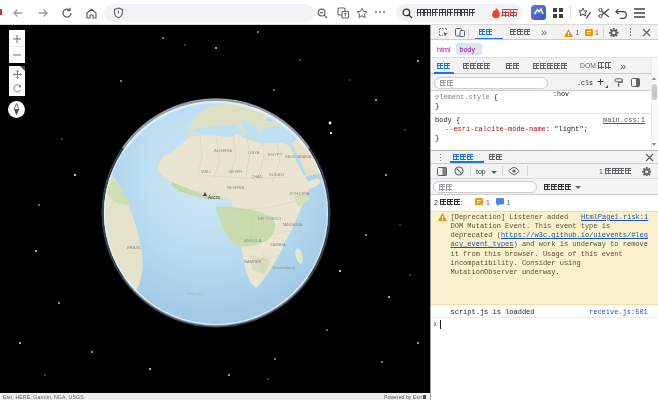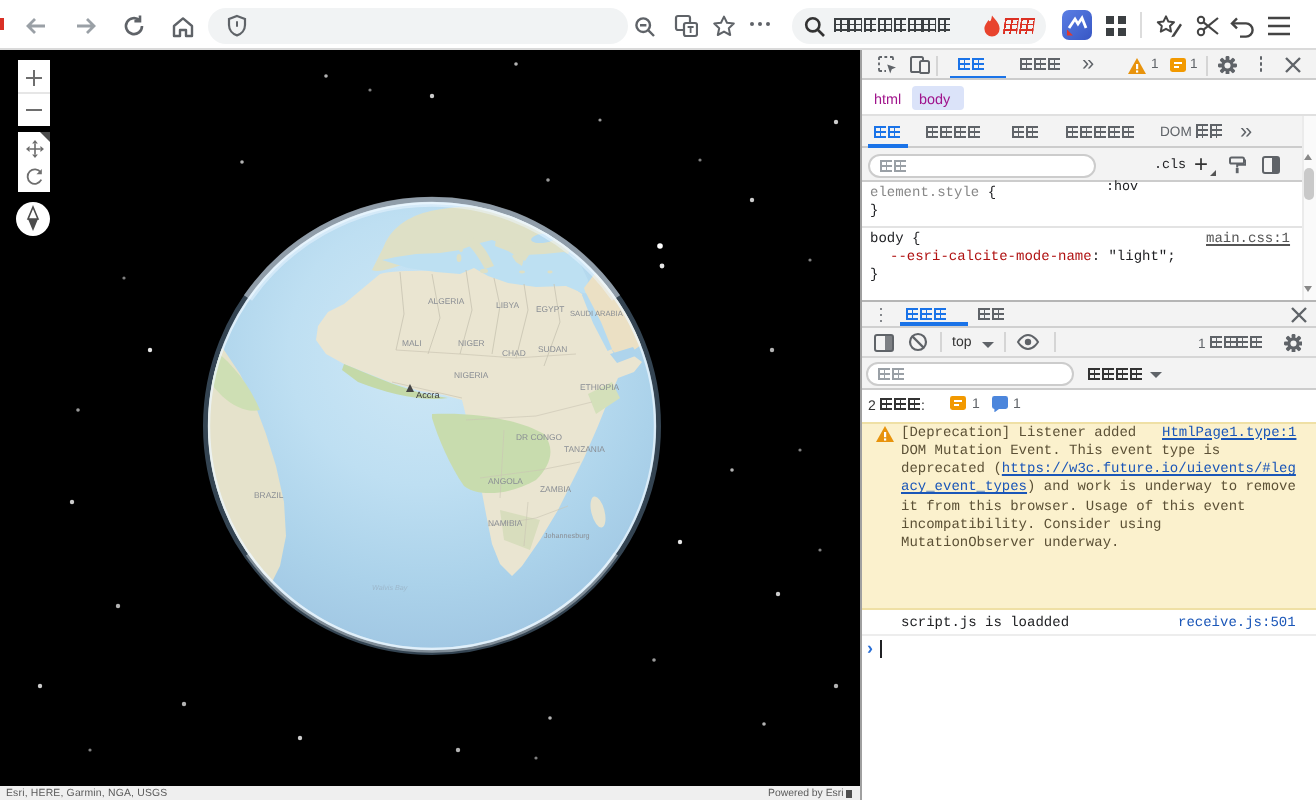--- a/index.html
+++ b/index.html
@@ -411,27 +411,27 @@
 
 <div class="abs" style="left:0;top:185.5px;width:227px;height:94px;background:#fbf1cd;border-top:1px solid #efe0a5;border-bottom:1px solid #efe0a5"></div>
 <svg class="abs" style="left:7px;top:188px" width="9" height="8" viewBox="0 0 9 8">
       <path d="M4.5 0L9 8H0z" fill="#e8930c"></path>
       <rect x="4" y="3" width="1.1" height="2.6" fill="#fff"></rect>
       <rect x="4" y="6.2" width="1.1" height="1.1" fill="#fff"></rect>
     </svg>
 <div class="abs mono" id="warn" style="left:19.5px;top:187.6px;width:206px;color:#5c5136;line-height:9.3px;font-size:7px;white-space:nowrap">
 <div>[Deprecation] Listener added</div>
 <div>DOM Mutation Event. This event type is</div>
-<div>deprecated (<span class="wl">https://w3c.future.io/uievents/#leg</span></div>
+<div>deprecated (<span class="wl">https://w3c.github.io/uievents/#leg</span></div>
 <div><span class="wl">acy_event_types</span>) and work is underway to remove</div>
 <div>it from this browser. Usage of this event</div>
 <div>incompatibility. Consider using</div>
 <div>MutationObserver underway.</div>
 </div>
-<div class="abs mono" style="left:150px;top:187.6px;color:#1a56b8;text-decoration:underline">HtmlPage1.type:1</div>
+<div class="abs mono" style="left:150px;top:187.6px;color:#1a56b8;text-decoration:underline">HtmlPage1.risk:1</div>
 
 <div class="abs" style="left:0;top:279.5px;width:227px;height:13.5px;background:#fff;border-bottom:1px solid #ededed"></div>
 <div class="abs mono" style="left:19.5px;top:282.5px;color:#202124">script.js is loadded</div>
 <div class="abs mono" style="left:158px;top:282.5px;color:#1a56b8;">receive.js:501</div>
 
 <div class="abs" style="left:2.5px;top:293.5px;color:#2a6fd6;font-size:9px;font-weight:bold">›</div>
 <div class="abs" style="left:9px;top:295px;width:1px;height:9px;background:#202124"></div>
 </div>
 
 </body></html>

